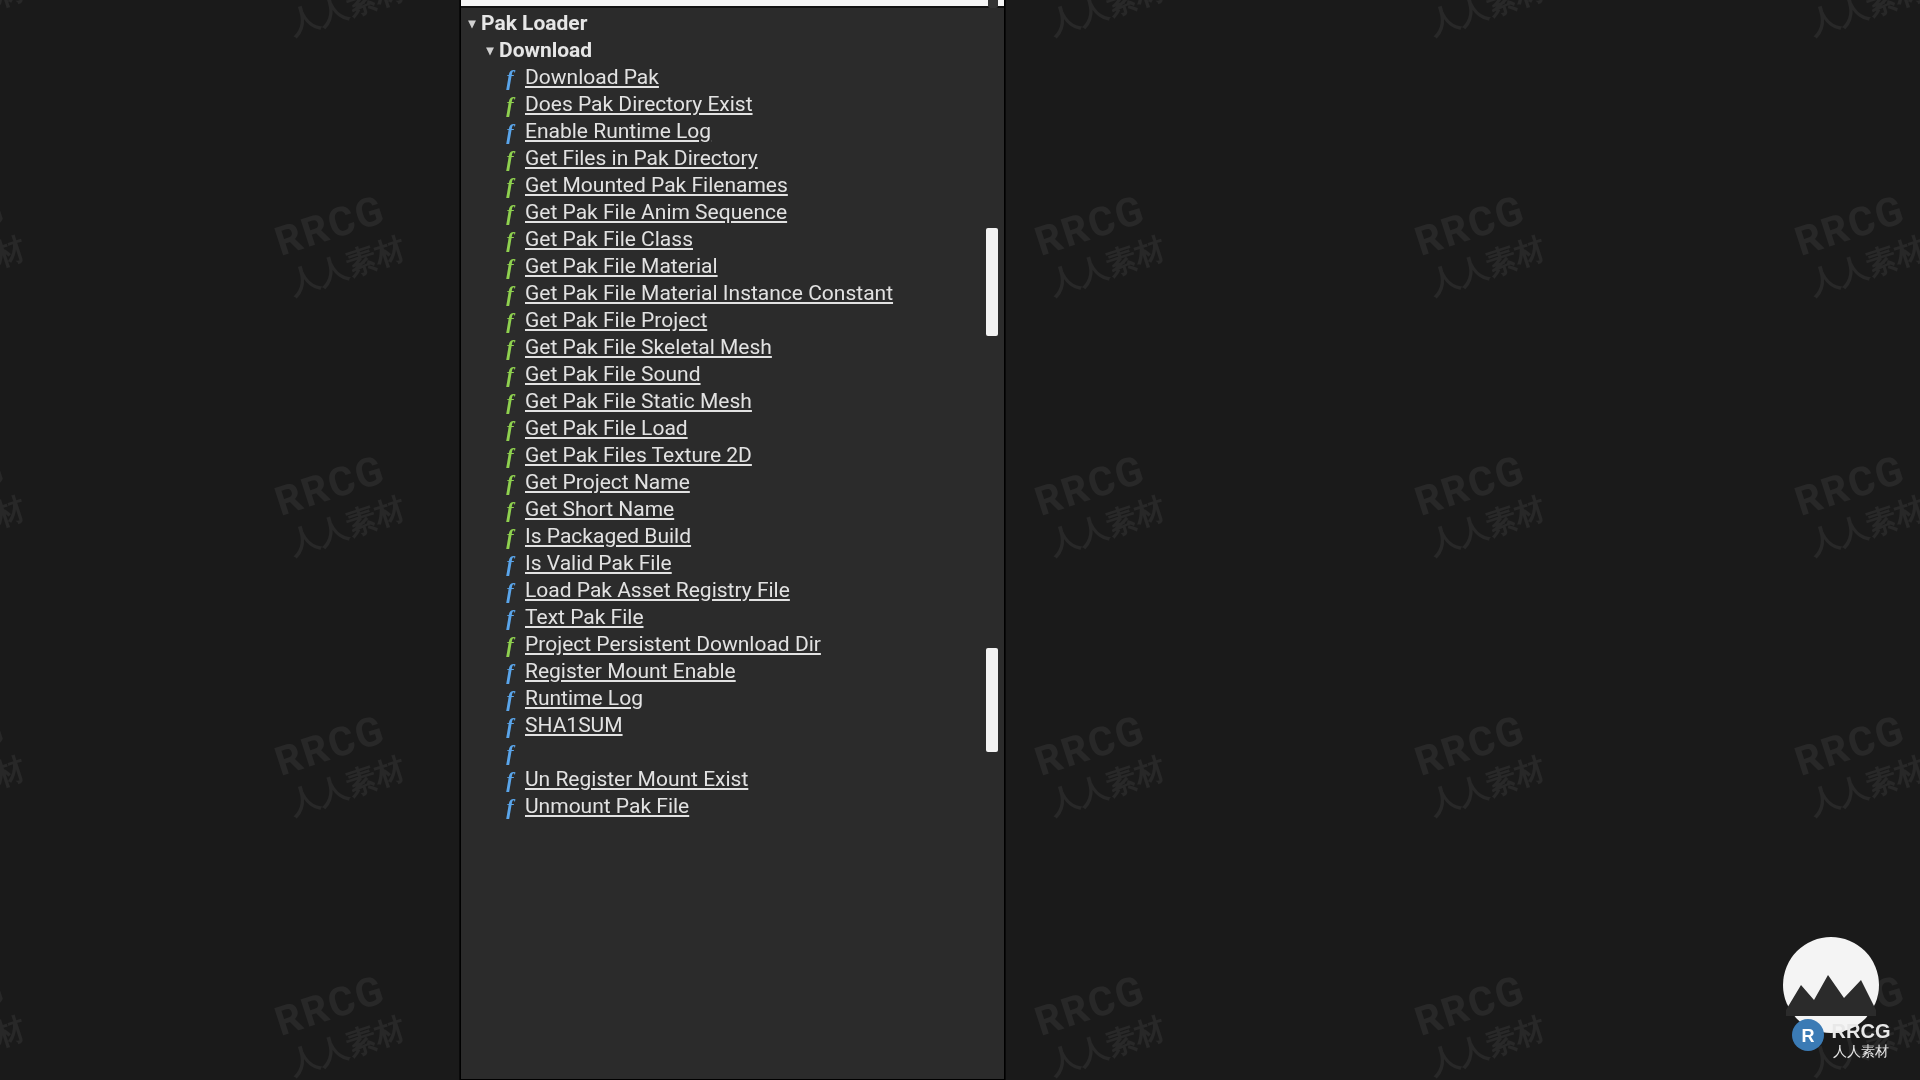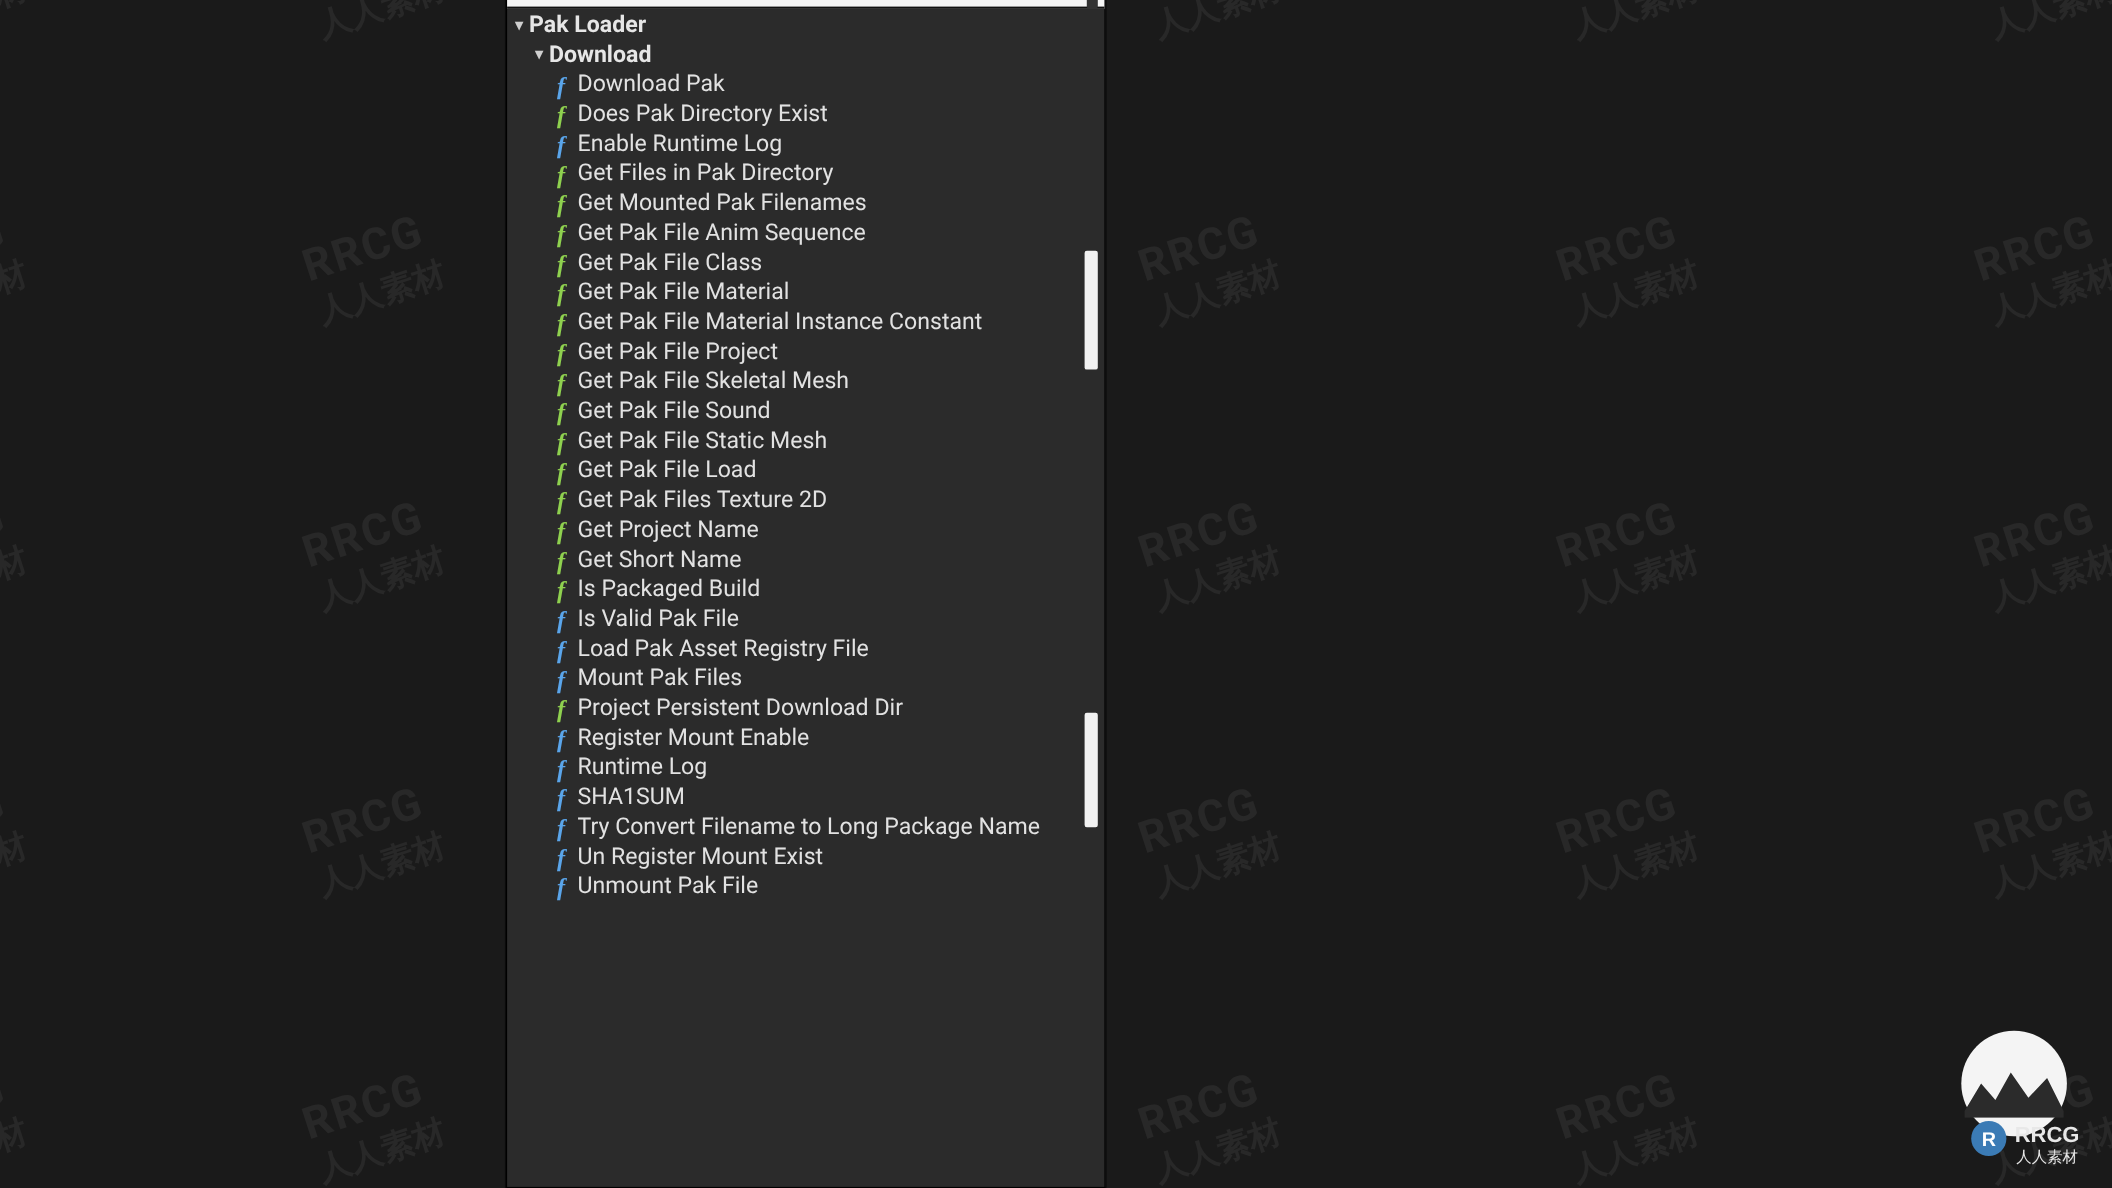--- a/index.html
+++ b/index.html
@@ -82,21 +82,21 @@
     margin-right: 6px;
     font-style: italic;
     font-weight: 700;
     font-family: Georgia, 'Times New Roman', serif;
     font-size: 22px;
     text-align: center;
   }
   .fn-icon.green { color: #8fd14f; }
   .fn-icon.blue  { color: #5aa5ea; }
 
-  .fn-label { color: #e2e2e2; }
+  .fn-label { color: #e2e2e2; text-decoration: underline; }
 
   
   .scrollbar-track {
     position: absolute;
     right: 6px;
     top: 8px;
     bottom: 8px;
     width: 12px;
   }
   .scrollbar-thumb {
@@ -336,41 +336,40 @@
         <div class="row fn">
           <span class="fn-icon blue">f</span>
           <span class="fn-label">Is Valid Pak File</span>
         </div>
         <div class="row fn">
           <span class="fn-icon blue">f</span>
           <span class="fn-label">Load Pak Asset Registry File</span>
         </div>
         <div class="row fn">
           <span class="fn-icon blue">f</span>
-          <span class="fn-label">Mount Pak Files</span>
+          <span class="fn-label">Text Pak File</span>
         </div>
         <div class="row fn">
           <span class="fn-icon green">f</span>
           <span class="fn-label">Project Persistent Download Dir</span>
         </div>
         <div class="row fn">
           <span class="fn-icon blue">f</span>
           <span class="fn-label">Register Mount Enable</span>
         </div>
         <div class="row fn">
           <span class="fn-icon blue">f</span>
           <span class="fn-label">Runtime Log</span>
         </div>
         <div class="row fn">
           <span class="fn-icon blue">f</span>
           <span class="fn-label">SHA1SUM</span>
         </div>
         <div class="row fn">
           <span class="fn-icon blue">f</span>
-          <span class="fn-label">Try Convert Filename to Long Package Name</span>
         </div>
         <div class="row fn">
           <span class="fn-icon blue">f</span>
           <span class="fn-label">Un Register Mount Exist</span>
         </div>
         <div class="row fn">
           <span class="fn-icon blue">f</span>
           <span class="fn-label">Unmount Pak File</span>
         </div>
       </div>

